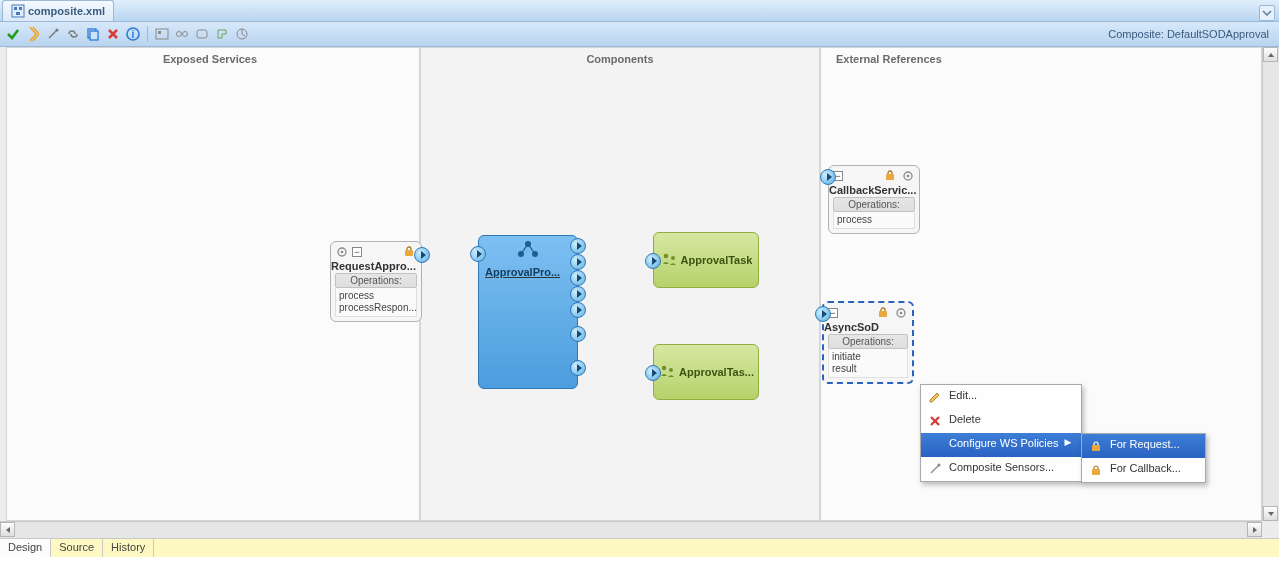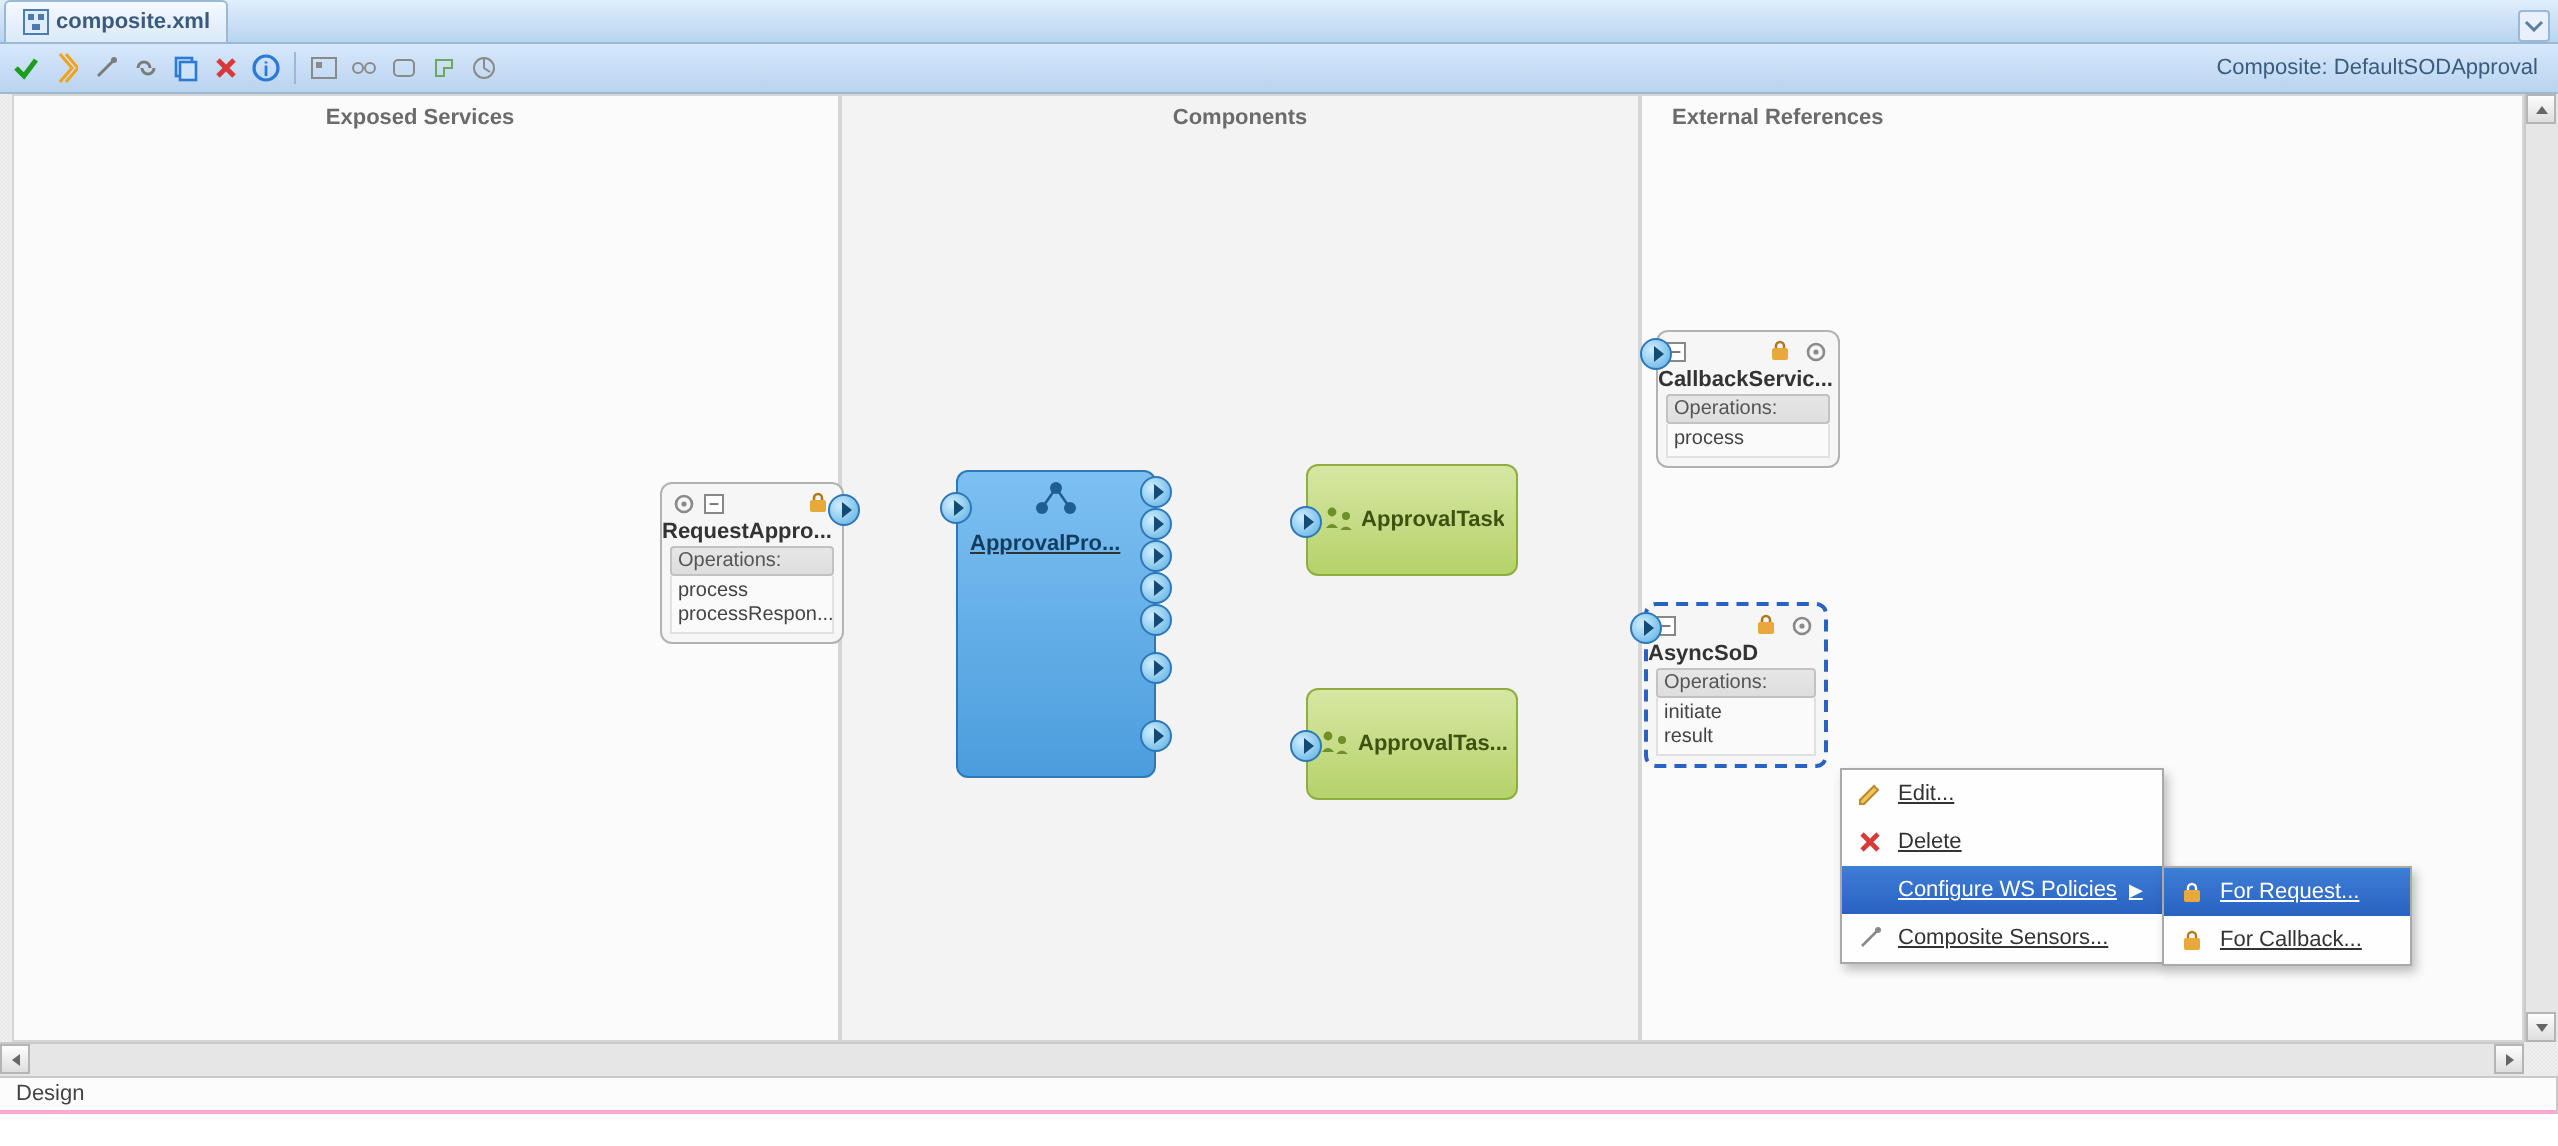--- a/index.html
+++ b/index.html
@@ -31,55 +31,55 @@
 .lane-bg.mid { left: 420px; width: 400px; background: #f3f3f3; border: 1px solid #d6d6d6; }
 .lane-bg.right { left: 820px; right: 17px; background: #fbfbfb; border: 1px solid #d6d6d6; }
 
 
 .node { position: absolute; border-radius: 6px; }
 .svc-node { background: #f6f6f6; border: 1px solid #b2b2b2; width: 92px; }
 .svc-node .tit-row { display:flex; align-items:center; gap:3px; padding: 3px 4px 1px; }
 .svc-node .title { font-weight: bold; font-size: 11px; color: #333; white-space: nowrap; overflow: hidden; text-overflow: ellipsis; flex: 1; }
 .mini-collapse { width: 10px; height: 10px; border: 1px solid #888; background: #fff; display:flex; align-items:center; justify-content:center; font-size: 9px; line-height: 1; }
 .gear-icon, .lock-icon { width: 14px; height: 14px; flex-shrink: 0; }
-.ops-header { margin: 1px 4px 0; padding: 1px 3px; background: linear-gradient(#e6e6e6, #dedede); border: 1px solid #c2c2c2; border-radius: 2px; font-size: 10px; color: #555; }
+.ops-header { margin: 1px 4px 0; padding: 1px 3px; background: linear-gradient(#e6e6e6, #dedede); border: 1px solid #c2c2c2; border-radius: 2px; font-size: 10px; color: #555; text-align: center; }
 .ops-body { margin: 0 4px 4px; padding: 2px 3px; font-size: 10px; color: #444; border: 1px solid #e0e0e0; border-top: none; background: #fafafa; line-height: 1.2; }
 .svc-node.selected { border: 2px dashed #2a62c2; }
 
 .proc-node { background: linear-gradient(#7dc0f2, #4c9ddd); border: 1px solid #2e78b8; width: 100px; height: 154px; text-decoration: underline; }
 .proc-node .title { font-weight: bold; color: #123d5e; padding: 6px 6px 0; white-space: nowrap; overflow: hidden; text-overflow: ellipsis; font-size: 11px; }
 .proc-icon { display:block; margin: 4px auto 2px; }
 .task-node { background: linear-gradient(#d7e7a3, #b5d26a); border: 1px solid #8daf3f; width: 106px; height: 56px; display:flex; align-items:center; justify-content:center; gap:3px; }
 .task-node .title { font-weight: bold; color: #3d5210; font-size: 11px; white-space: nowrap; overflow: hidden; text-overflow: ellipsis; max-width: 80px;}
 
 
 .port { position: absolute; width: 16px; height: 16px; border-radius: 50%; background: radial-gradient(circle at 35% 35%, #cfeeff, #5aaee0); border: 1px solid #2e78b8; display:flex; align-items:center; justify-content:center; }
 .port.out::after, .port.in::after { content:''; width:0; height:0; border-top:4px solid transparent; border-bottom:4px solid transparent; border-left:5px solid #134b75; margin-left: 2px; }
 
 
 .wires { position: absolute; inset: 0; pointer-events: none; }
 .wires path { stroke: #6a6a6a; stroke-width: 1.4; fill: none; }
 
 
 .ctx-menu { position: absolute; background: #fefefe; border: 1px solid #a9a9a9; box-shadow: 2px 3px 5px rgba(0,0,0,0.25); min-width: 160px; }
-.ctx-item { display:flex; align-items:center; gap: 6px; padding: 4px 10px 4px 6px; font-size: 11px; cursor: pointer; text-decoration: underline; }
+.ctx-item { display:flex; gap: 6px; padding: 4px 10px 4px 6px; font-size: 11px; cursor: pointer; }
 .ctx-item .icon-slot { width: 16px; height: 16px; display:flex; align-items:center; justify-content:center; }
 .ctx-item.hover { background: linear-gradient(#3d7ed6, #2a62c2); color: #fff; }
 .ctx-item .arrow { margin-left: auto; font-size: 9px; }
 .ctx-submenu { position: absolute; left: 160px; top: 48px; background: #fefefe; border: 1px solid #a9a9a9; box-shadow: 2px 3px 5px rgba(0,0,0,0.25); min-width: 125px; }
 
 
 .hscroll { position: absolute; left: 0; right: 17px; bottom: 0; height: 17px; background: #e6e6e6; border-top: 1px solid #c9c9c9; }
 .vscroll { position: absolute; right: 0; top: 0; bottom: 17px; width: 17px; background: #e6e6e6; border-left: 1px solid #c9c9c9; }
 .sbtn { width: 15px; height: 15px; background: linear-gradient(#fdfdfd,#dedede); border: 1px solid #b5b5b5; display:flex; align-items:center; justify-content:center; position:absolute; }
 .hscroll .left { left: 0; } .hscroll .right { right: 0; }
 .vscroll .up { top: 0; } .vscroll .down { bottom: 0; }
 
 
-.bottom-tabs { display:flex; height: 19px; background: #f9a8d4; border-top: 1px solid #c9c9c9; flex-direction: column; }
+.bottom-tabs { display:flex; height: 19px; background: #fef9c3; border-top: 1px solid #c9c9c9; }
 .btab { padding: 2px 8px; border-right: 1px solid #c9c9c9; font-size: 11px; color: #444; cursor: pointer; }
 .btab.active { background: #fcfcfc; }
 
 svg { display:block; }
 </style>
 </head>
 <body>
 
 <div class="window">
 

